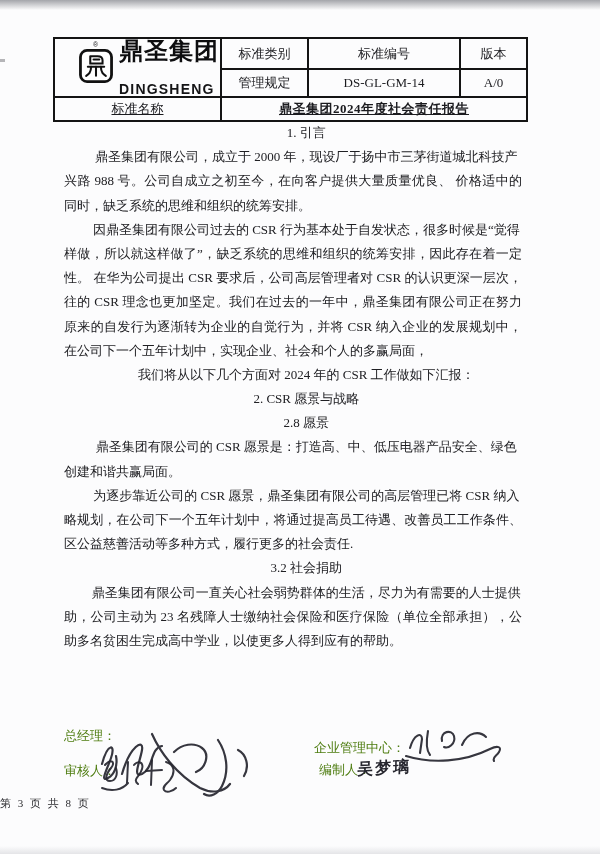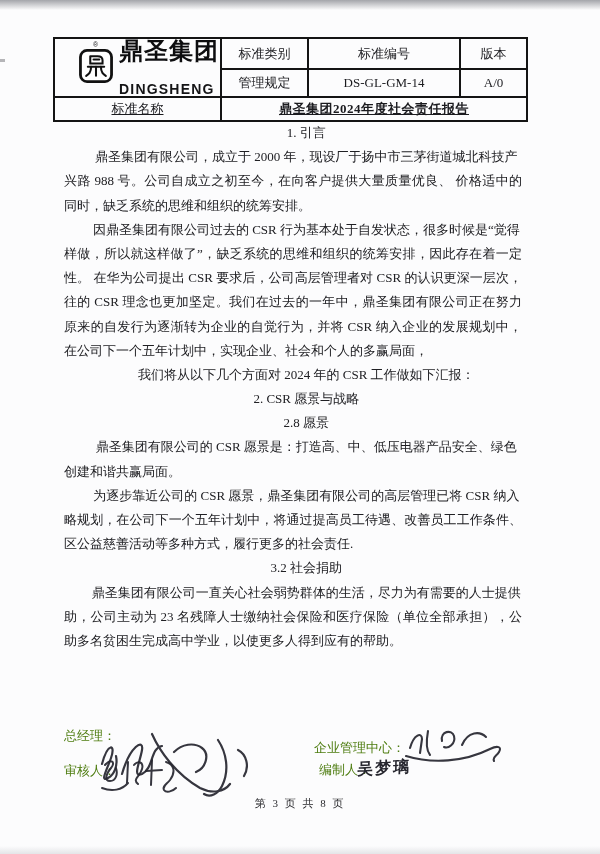--- a/index.html
+++ b/index.html
@@ -52,21 +52,21 @@
   .lab-comp{left:255px;top:41px;}
   .sig-svg{position:absolute;}
   .sig-gm{left:26px;top:4px;}
   .sig-mc{left:336px;top:2px;}
   .sig-rev{left:32px;top:32px;}
   .comp-name{position:absolute;left:293px;top:38px;font-size:16px;color:#26262e;
     transform:rotate(-3deg) skewX(-4deg);letter-spacing:2px;font-weight:600;}
   .sig-stroke{fill:none;stroke:#26262f;stroke-linecap:round;stroke-linejoin:round;opacity:.92;}
 
   
-  .footer{position:absolute;left:0;right:0;top:796px;text-align:center;
+  .footer{position:absolute;left:0;right:0;top:796px;
     font-size:11px;letter-spacing:2px;color:#2a2a2e;}
 </style>
 </head>
 <body>
 
 <div class="page">
   <div class="scan-top"></div>
   <div class="edge-mark"></div>
 
   <table class="hdr">

